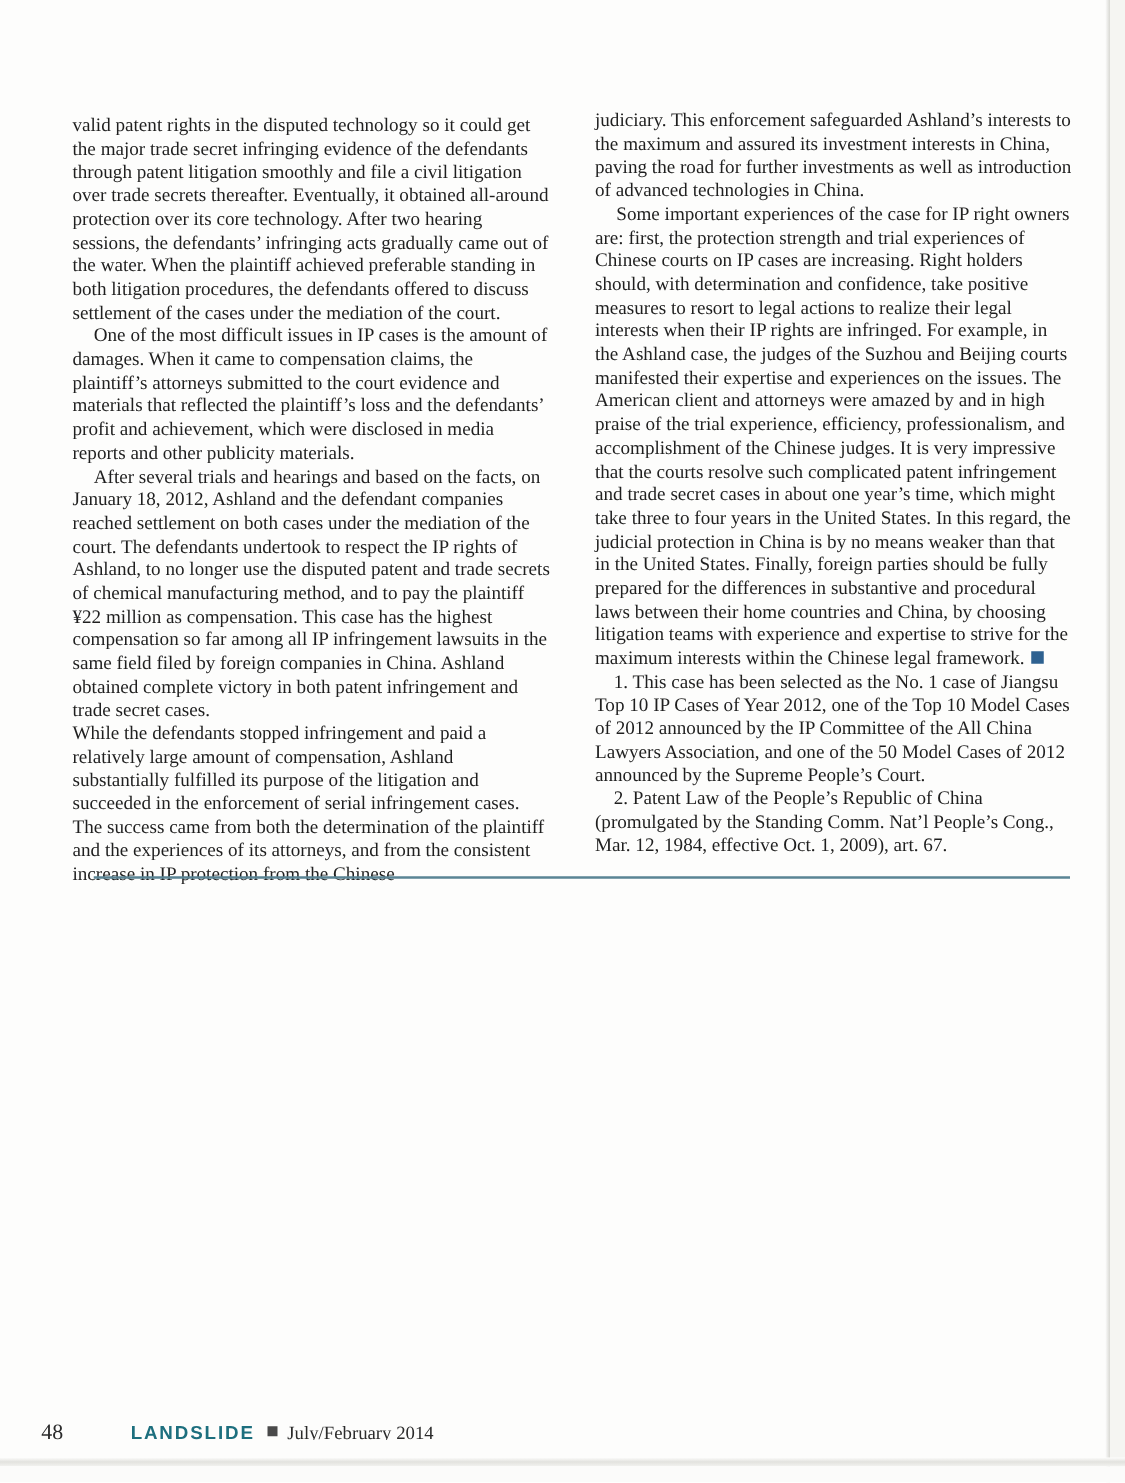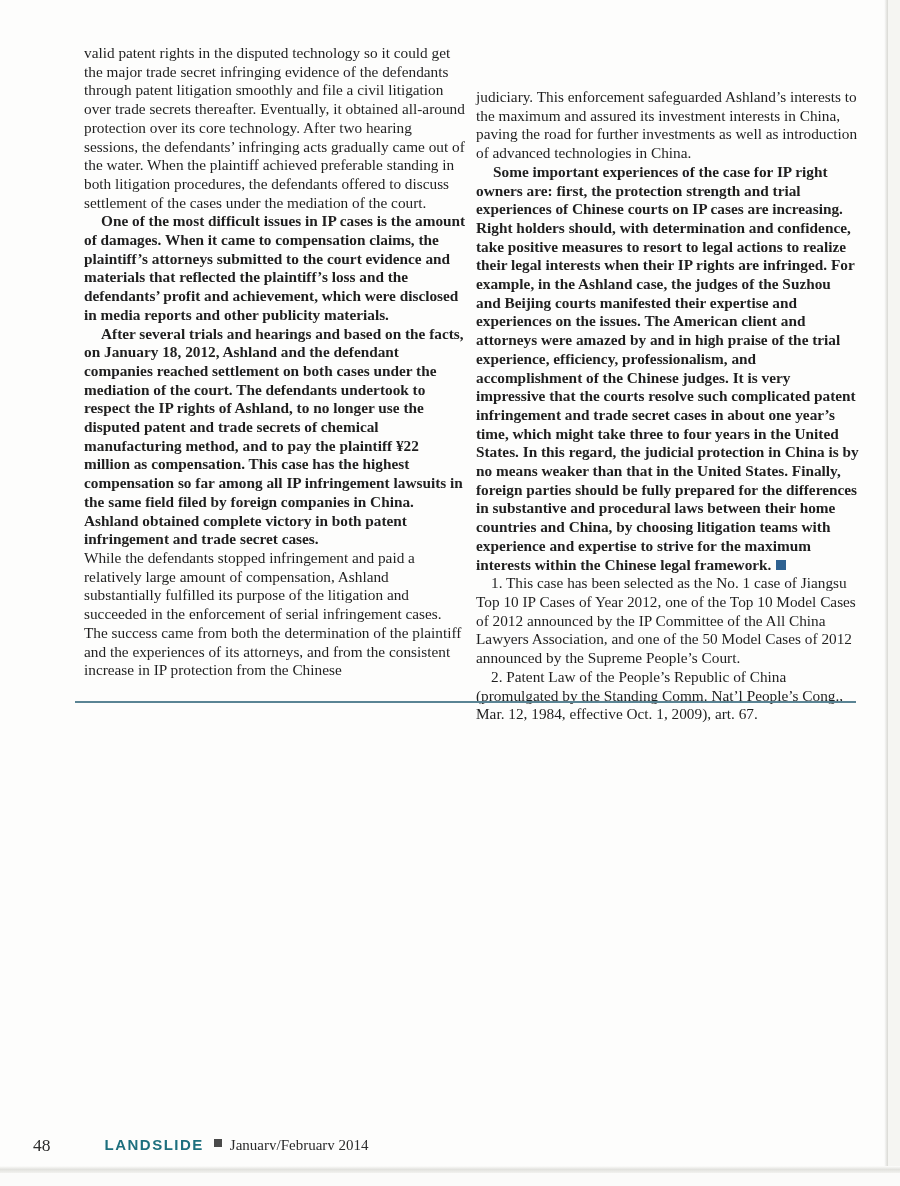--- a/index.html
+++ b/index.html
@@ -13,24 +13,24 @@
     color: #1f1f1f;
   }
   .col {
     position: absolute;
     top: 44px;
     width: 383px;
     font-size: 15.3px;
     line-height: 18.7px;
     text-align: left;
   }
-  .col-left  { left: 84px; }
+  .col-left  { left: 58px; margin-top: 48px; }
   .col-right { left: 476px; margin-top: 44px; }
   .col p { margin: 0; }
-  .col p.indent { text-indent: 17px; font-weight: bold; }
+  .col p.indent { text-indent: 17px; }
   .section-heading {
     font-family: "Liberation Sans", sans-serif;
     font-weight: bold;
     font-size: 15.5px;
     letter-spacing: 0.1px;
     color: #141414;
     margin: 13px 0 3px 0;
   }
   .endnotes-heading {
     font-family: "Liberation Sans", sans-serif;
@@ -54,21 +54,21 @@
     top: 701px;
     width: 781px;
     height: 2px;
     background: #5a8494;
   }
   .footer {
     position: absolute;
     left: 33px;
     top: 1136px;
     display: flex;
-    align-items: flex-start;
+    align-items: center;
   }
   .page-number {
     font-family: "Liberation Serif", serif;
     font-size: 17.5px;
     color: #2b2b2b;
     margin-right: 30px;
     line-height: 18px;
   }
   .footer-clip {
     height: 14px;
@@ -151,21 +151,21 @@
     <p class="endnote">2. Patent Law of the People’s Republic of China (promulgated by the Standing Comm. Nat’l People’s Cong., Mar. 12, 1984, effective Oct. 1, 2009), art. 67.</p>
   </div>
 
   <div class="rule"></div>
 
   <div class="footer">
     <span class="page-number">48</span>
     <div class="footer-clip">
       <span class="magazine-logo">LANDSLIDE</span>
       <span class="footer-square"></span>
-      <span class="issue-date">January/February 2014</span>
+      <span class="issue-date">July/February 2014</span>
     </div>
   </div>
 
   <div class="page-edge-right"></div>
   <div class="page-edge-right-outer"></div>
   <div class="page-edge-bottom"></div>
   <div class="page-edge-bottom-outer"></div>
 
 </div>
 

